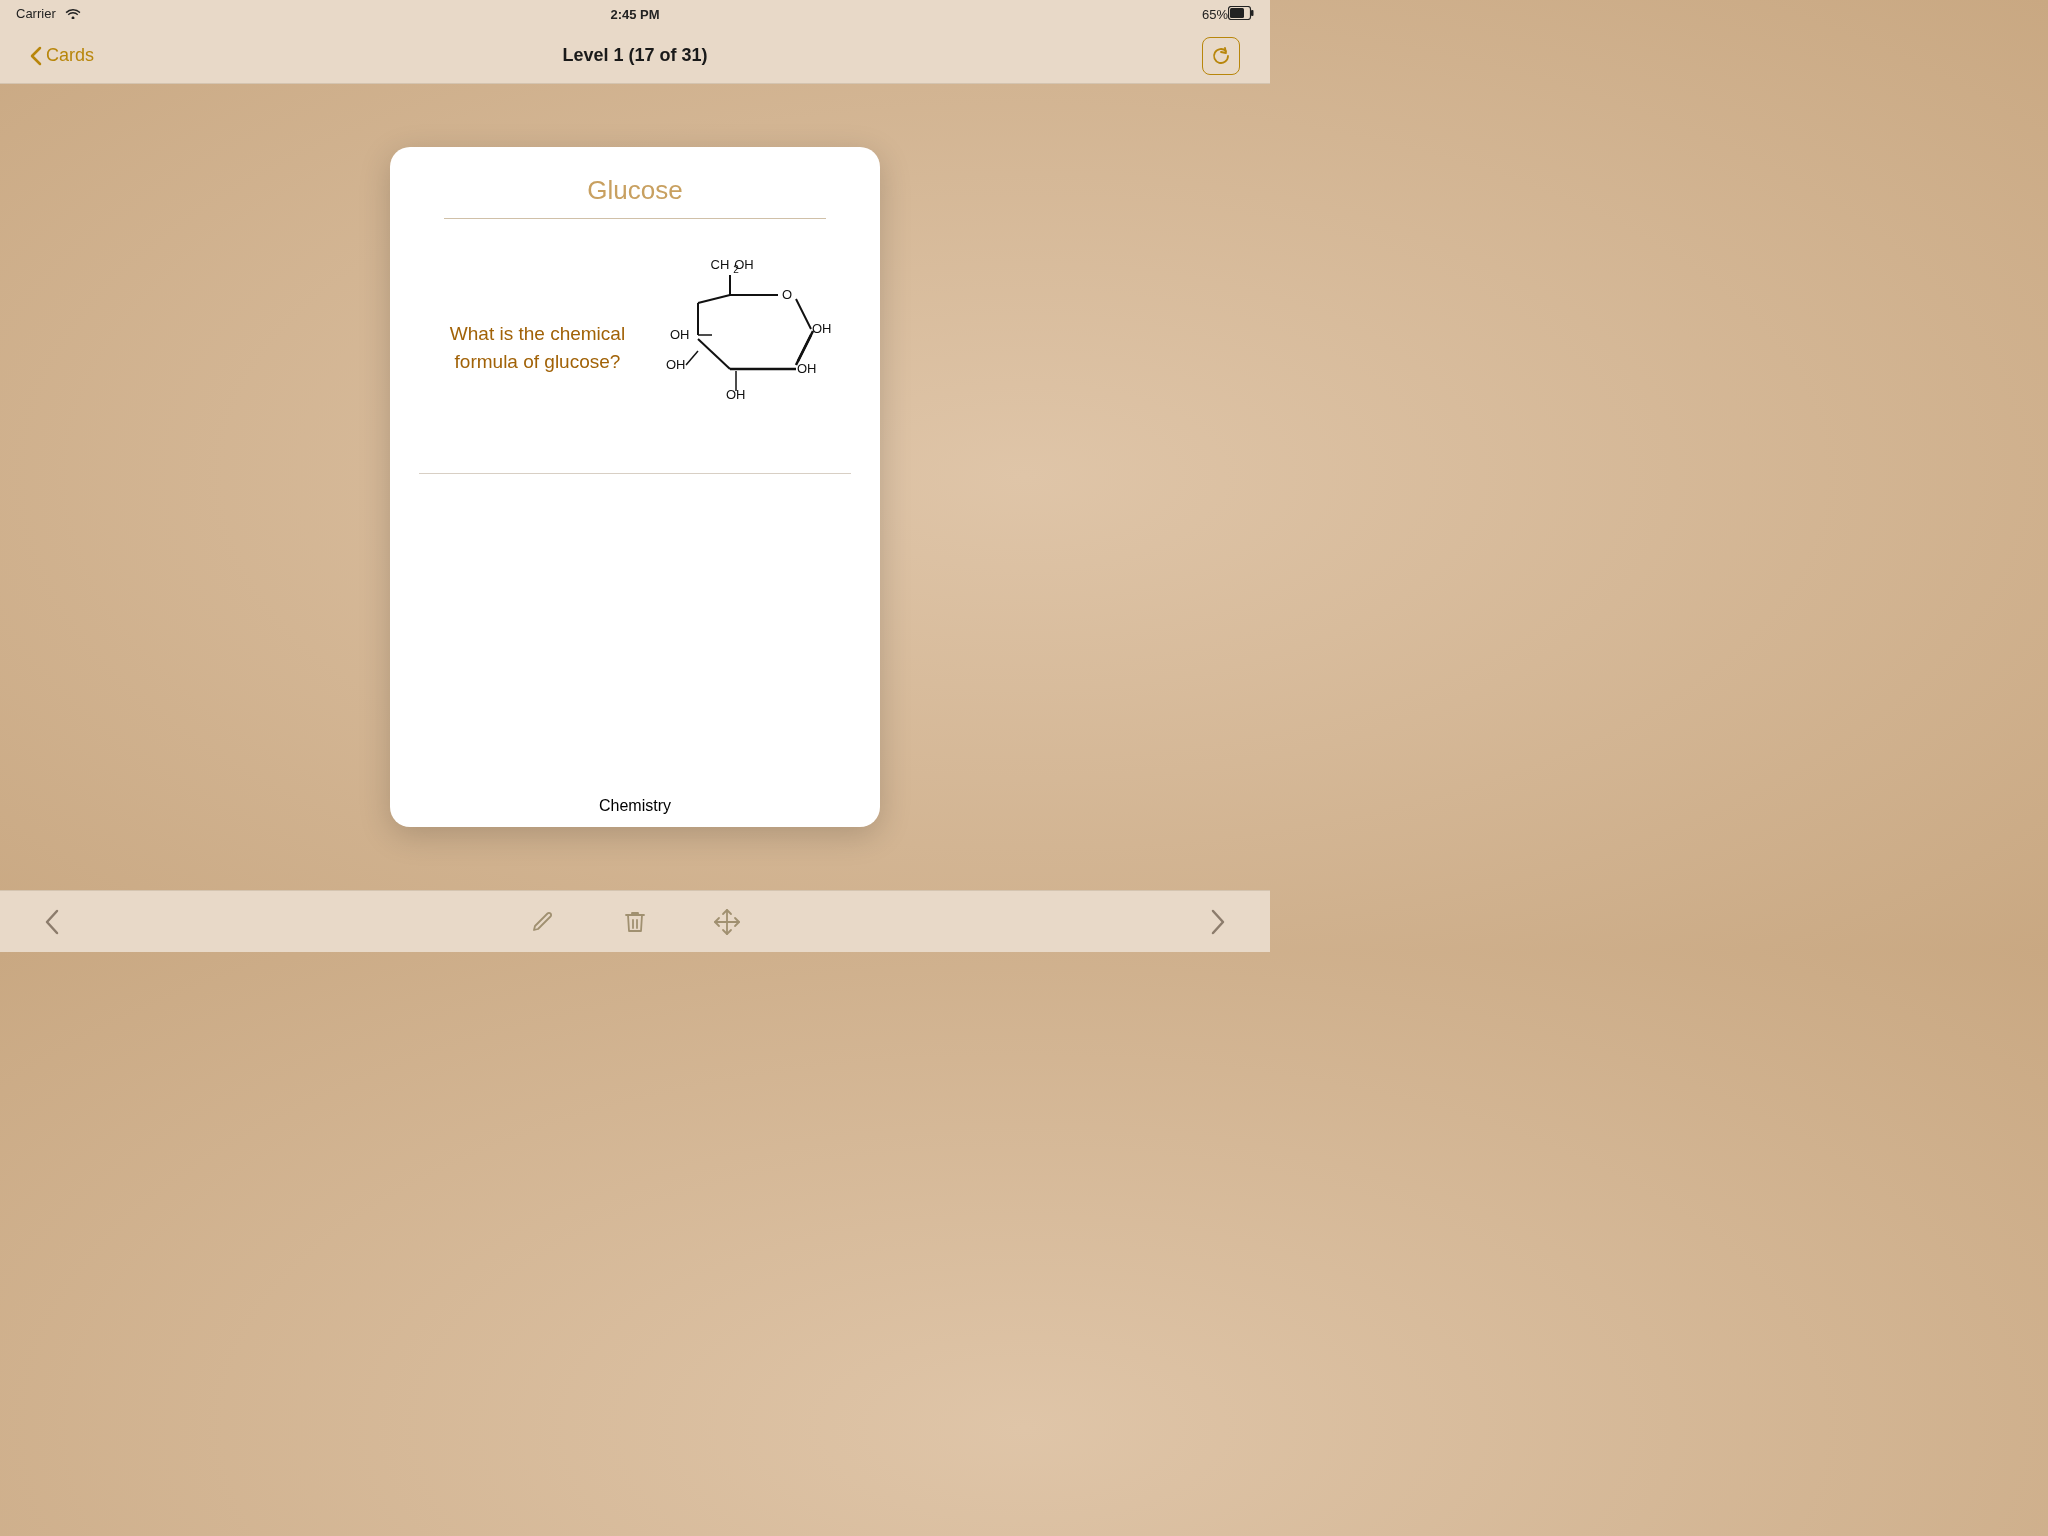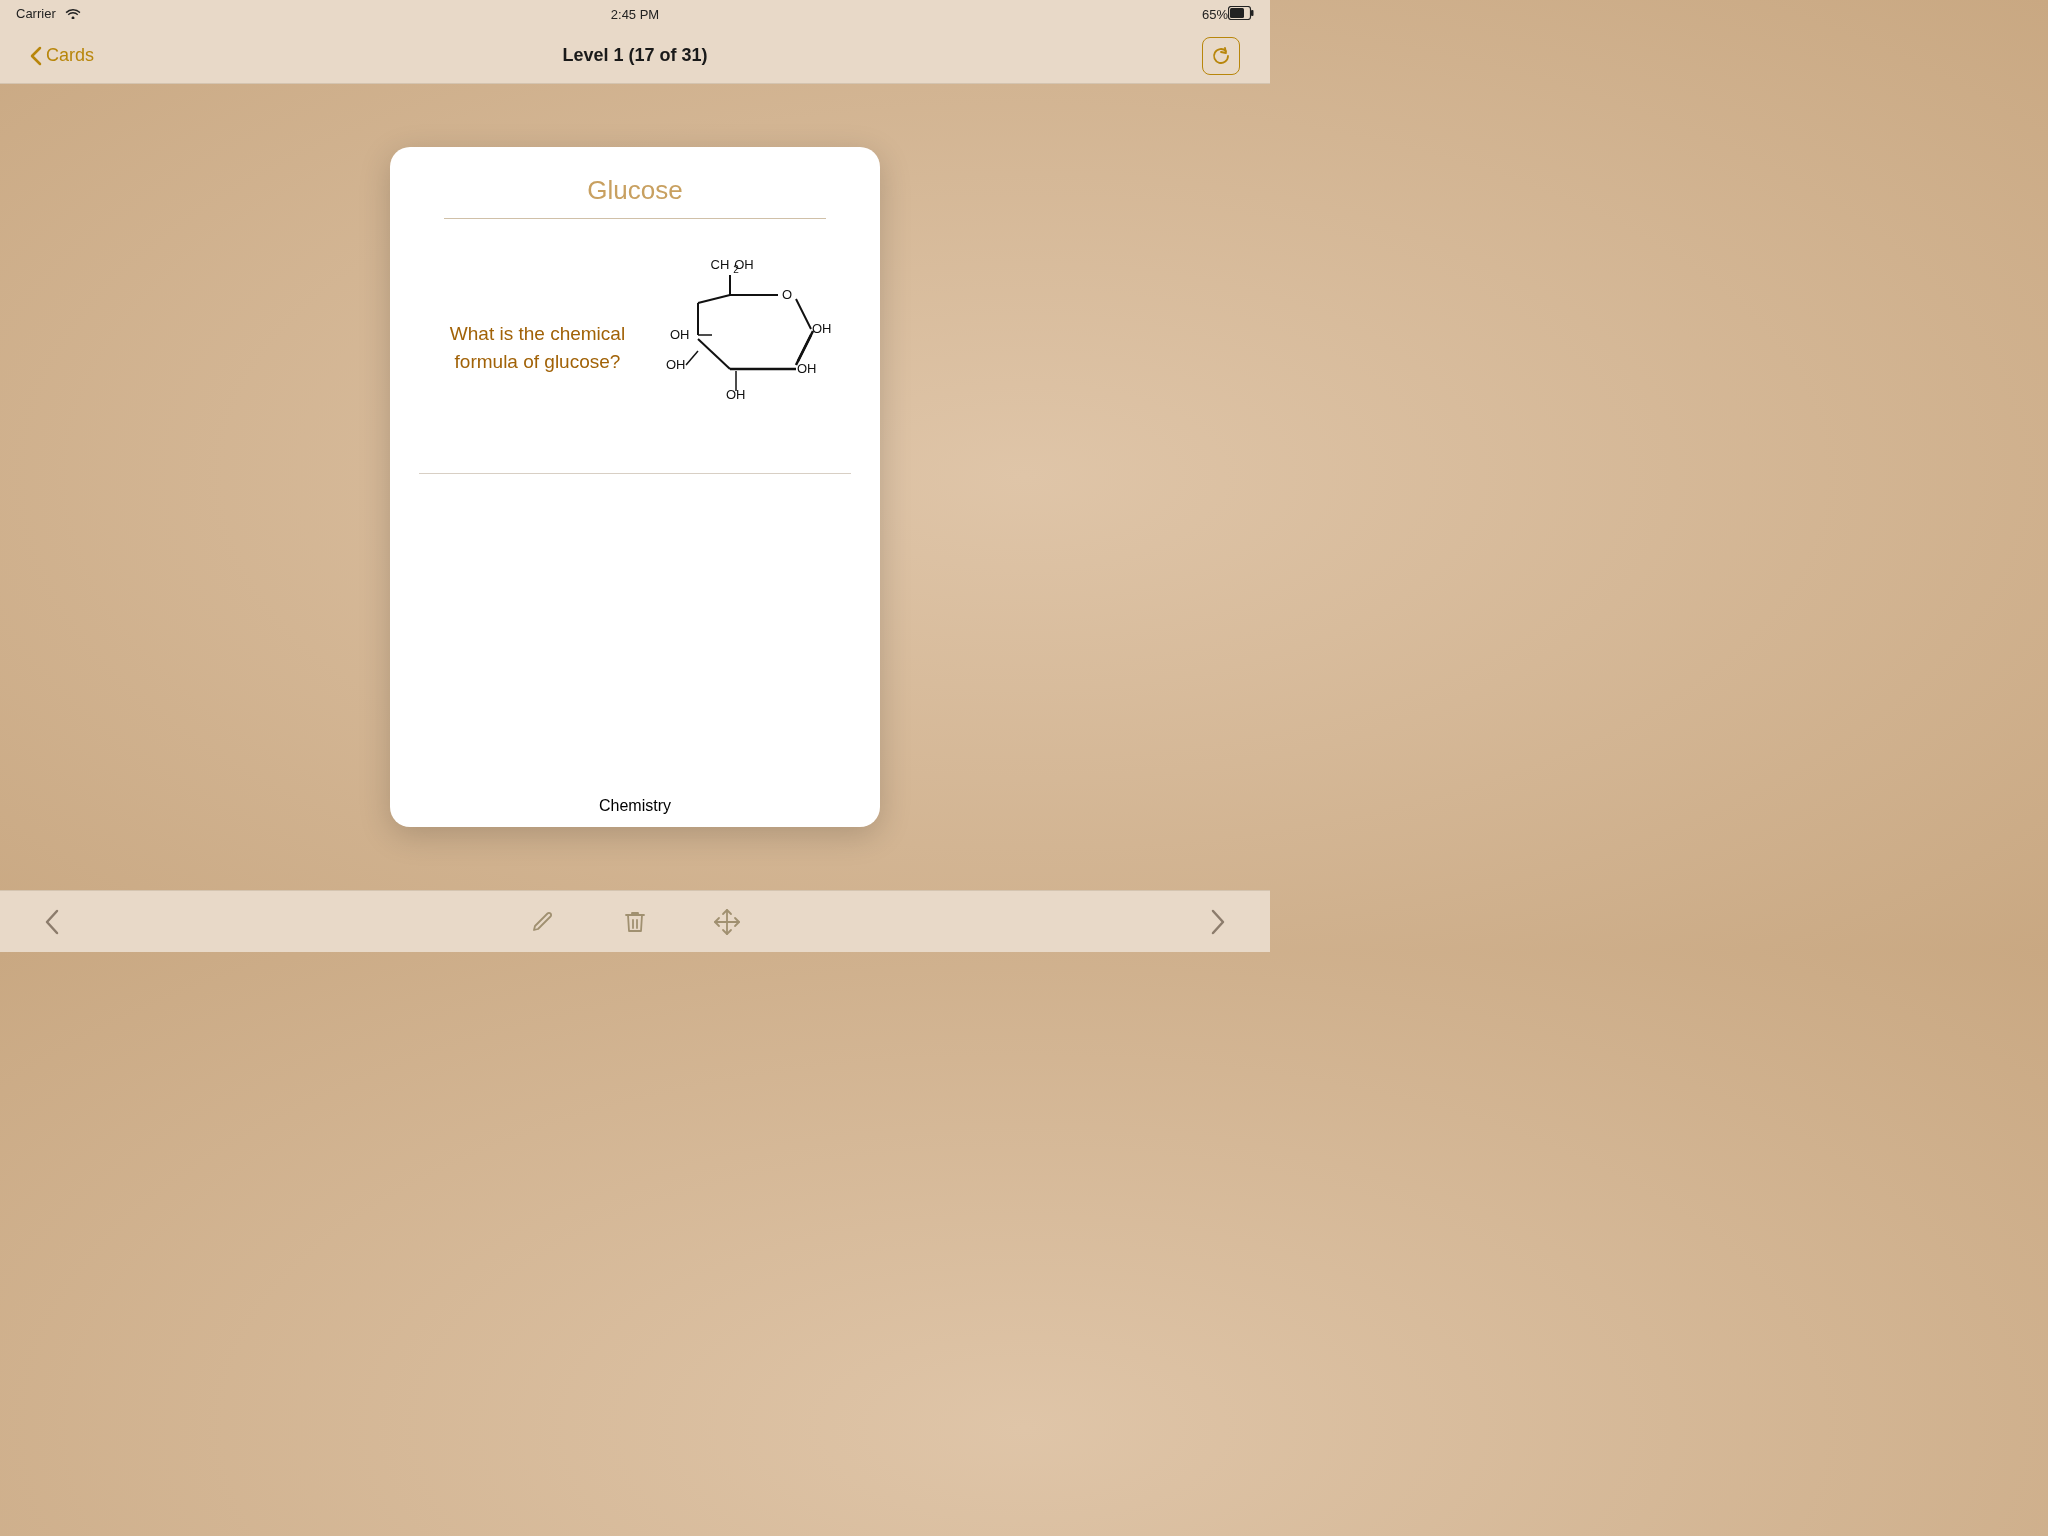--- a/index.html
+++ b/index.html
@@ -21,21 +21,21 @@
       background: #e8d9c8;
       display: flex;
       align-items: center;
       justify-content: space-between;
       padding: 0 16px;
       font-size: 13px;
       font-weight: 500;
       color: #222;
     }
     .status-left { display: flex; align-items: flex-start; gap: 8px; }
-    .status-center { position: absolute; left: 50%; transform: translateX(-50%); font-weight: 400; }
+    .status-center { position: absolute; left: 50%; transform: translateX(-50%); font-weight: 700; }
     .status-right { display: flex; align-items: center; font-size: 13px; }
 
     
     .nav-bar {
       width: 100%;
       height: 56px;
       background: #e8d9c8;
       display: flex;
       align-items: center;
       justify-content: space-between;

